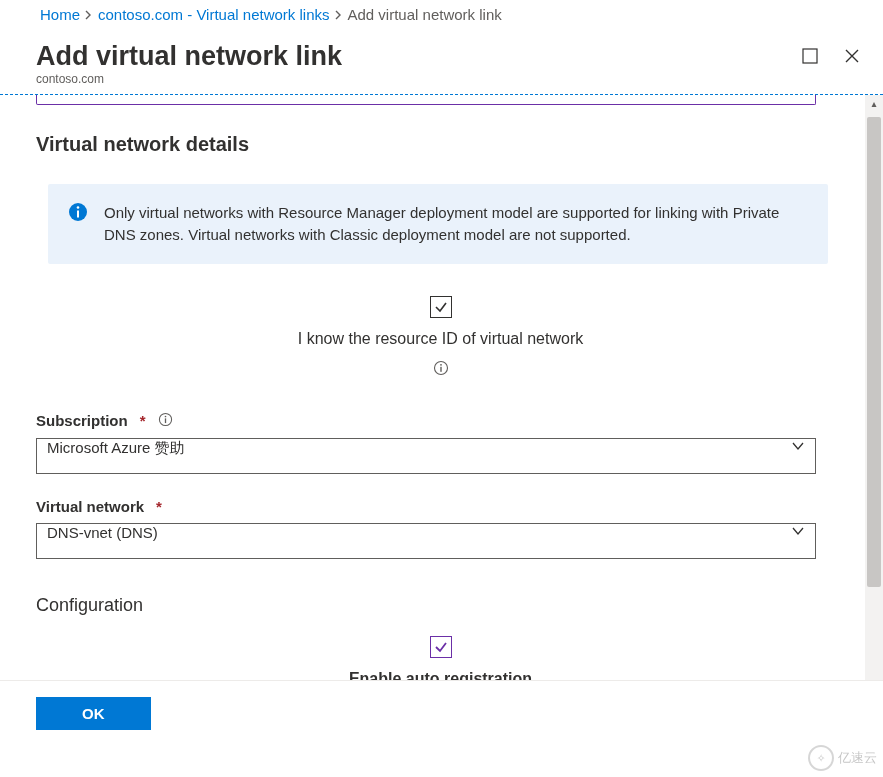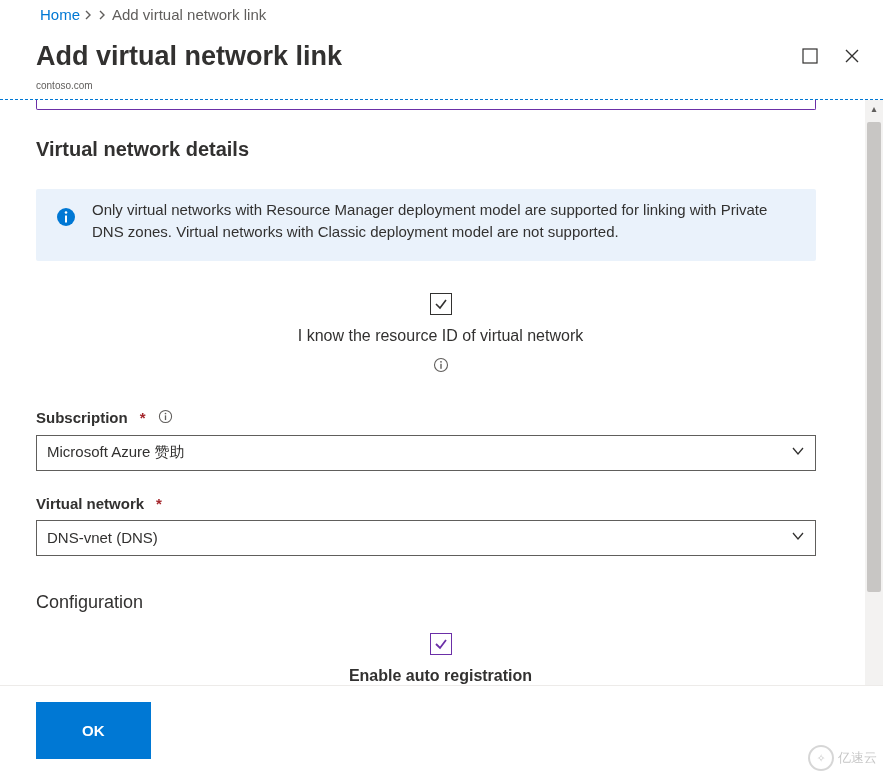--- a/index.html
+++ b/index.html
@@ -25,21 +25,21 @@
   .breadcrumb .chev { color: #605e5c; }
 
   
   .panel-header {
     display: flex;
     justify-content: space-between;
     align-items: flex-start;
     padding: 8px 20px 8px 36px;
   }
   .panel-header h1 { font-size: 27px; font-weight: 600; color: #323130; }
-  .panel-header .subtitle { font-size: 10px; color: #605e5c; margin-top: 8px; }
+  .panel-header .subtitle { font-size: 12px; color: #605e5c; margin-top: 0; }
   .panel-actions { display:flex; gap: 20px; margin-top:4px;}
   .panel-actions button {
     background: none; border: none; cursor: pointer; padding: 2px;
   }
 
   
   .dashed-wrap {
     border-top: 1px dashed #0078d4;
     border-bottom: none;
     position: relative;
@@ -75,28 +75,29 @@
     border-radius: 0 0 2px 2px;
     margin-bottom: 28px;
     width: 780px;
   }
 
   h2.section { font-size: 20px; font-weight: 700; color: #323130; margin-bottom: 28px;}
   h3.section-sm { font-size: 18px; font-weight: 400; color: #323130; margin-bottom: 20px; margin-top: 36px;}
 
   .info-box {
     background: #eaf2fb;
-    padding: 10px 18px 18px 56px;
+    padding: 18px 18px 18px 56px;
     position: relative;
     font-size: 15px;
     color: #323130;
     line-height: 1.45;
     border-radius: 2px;
     margin-bottom: 32px;
     width: 780px;
+    margin-left: 12px;
   }
   .info-box .info-icon-wrap {
     position:absolute; left:20px; top:18px;
   }
 
   .checkbox-row {
     display:flex; align-items:center; gap:12px; margin-bottom: 32px; flex-direction: column;
   }
   .checkbox-row.tight { margin-bottom: 8px; margin-top: 4px;}
   .checkbox {
@@ -117,42 +118,42 @@
     display:flex; align-items:center; gap:12px;
     margin-bottom: 8px;
   }
   .req { color:#a4262c; }
   .help-icon { cursor:pointer; }
 
   .select {
     width: 780px;
     height: 36px;
     border: 1px solid #605e5c;
-    display:flex; align-items:center; justify-content:space-between;
+    display:flex; justify-content:space-between;
     padding: 0 10px;
     font-size: 15px;
     cursor:pointer;
     background:#fff;
     margin-bottom: 24px;
   }
   .select .chev-down { flex-shrink:0; }
 
   
   .footer {
     border-top: 1px solid #edebe9;
     padding: 16px 36px;
     position:relative;
   }
   .ok-btn {
     background:#0078d4;
     color:#fff;
     border:none;
     font-size: 15px;
     font-weight:600;
-    padding: 20px 46px;
+    padding: 8px 46px;
     cursor:pointer;
   }
 
   .watermark {
     position:absolute;
     right:6px; bottom:6px;
     font-size: 13px;
     color:#bdbdbd;
     display:flex; align-items:center; gap:4px;
     opacity:0.85;
@@ -165,20 +166,21 @@
 </head>
 <body>
 
 <nav class="breadcrumb">
   <a>Home</a>
   <span class="chev">
     <svg width="10" height="10" viewBox="0 0 10 10">
         <path d="M2 1 L6 5 L2 9" stroke="#605e5c" stroke-width="1.4" fill="none"></path>
       </svg>
   </span>
+  <a>contoso.com - Virtual network links</a>
   <span class="chev">
     <svg width="10" height="10" viewBox="0 0 10 10">
         <path d="M2 1 L6 5 L2 9" stroke="#605e5c" stroke-width="1.4" fill="none"></path>
       </svg>
   </span>
   <span class="current">Add virtual network link</span>
 </nav>
 
 <div class="panel-header">
   <div>

